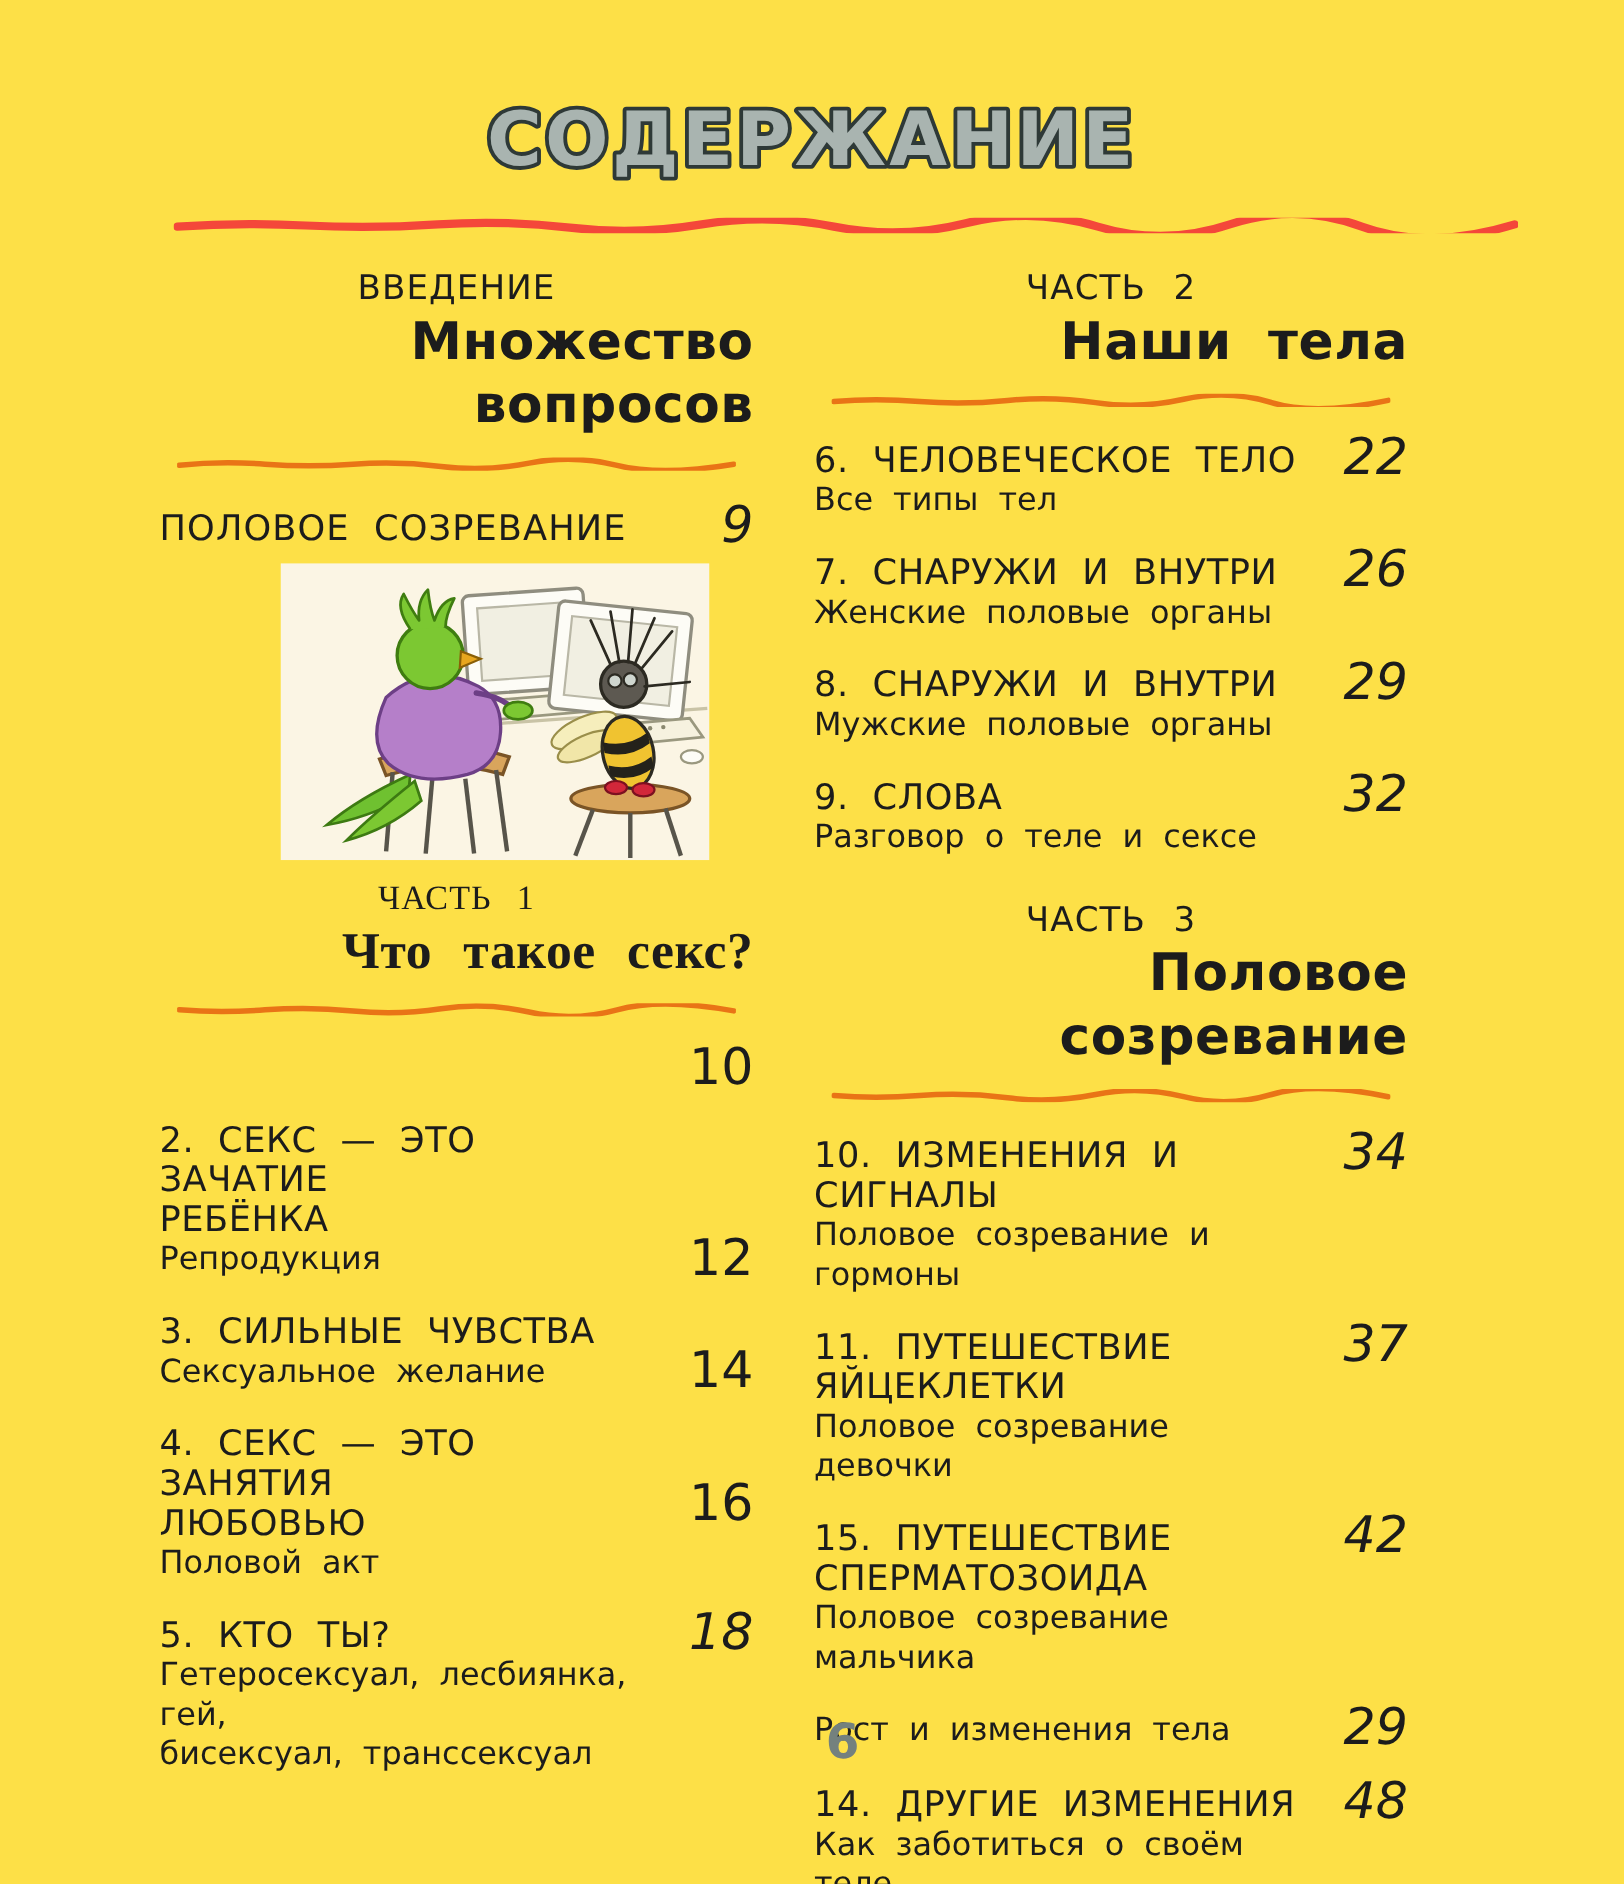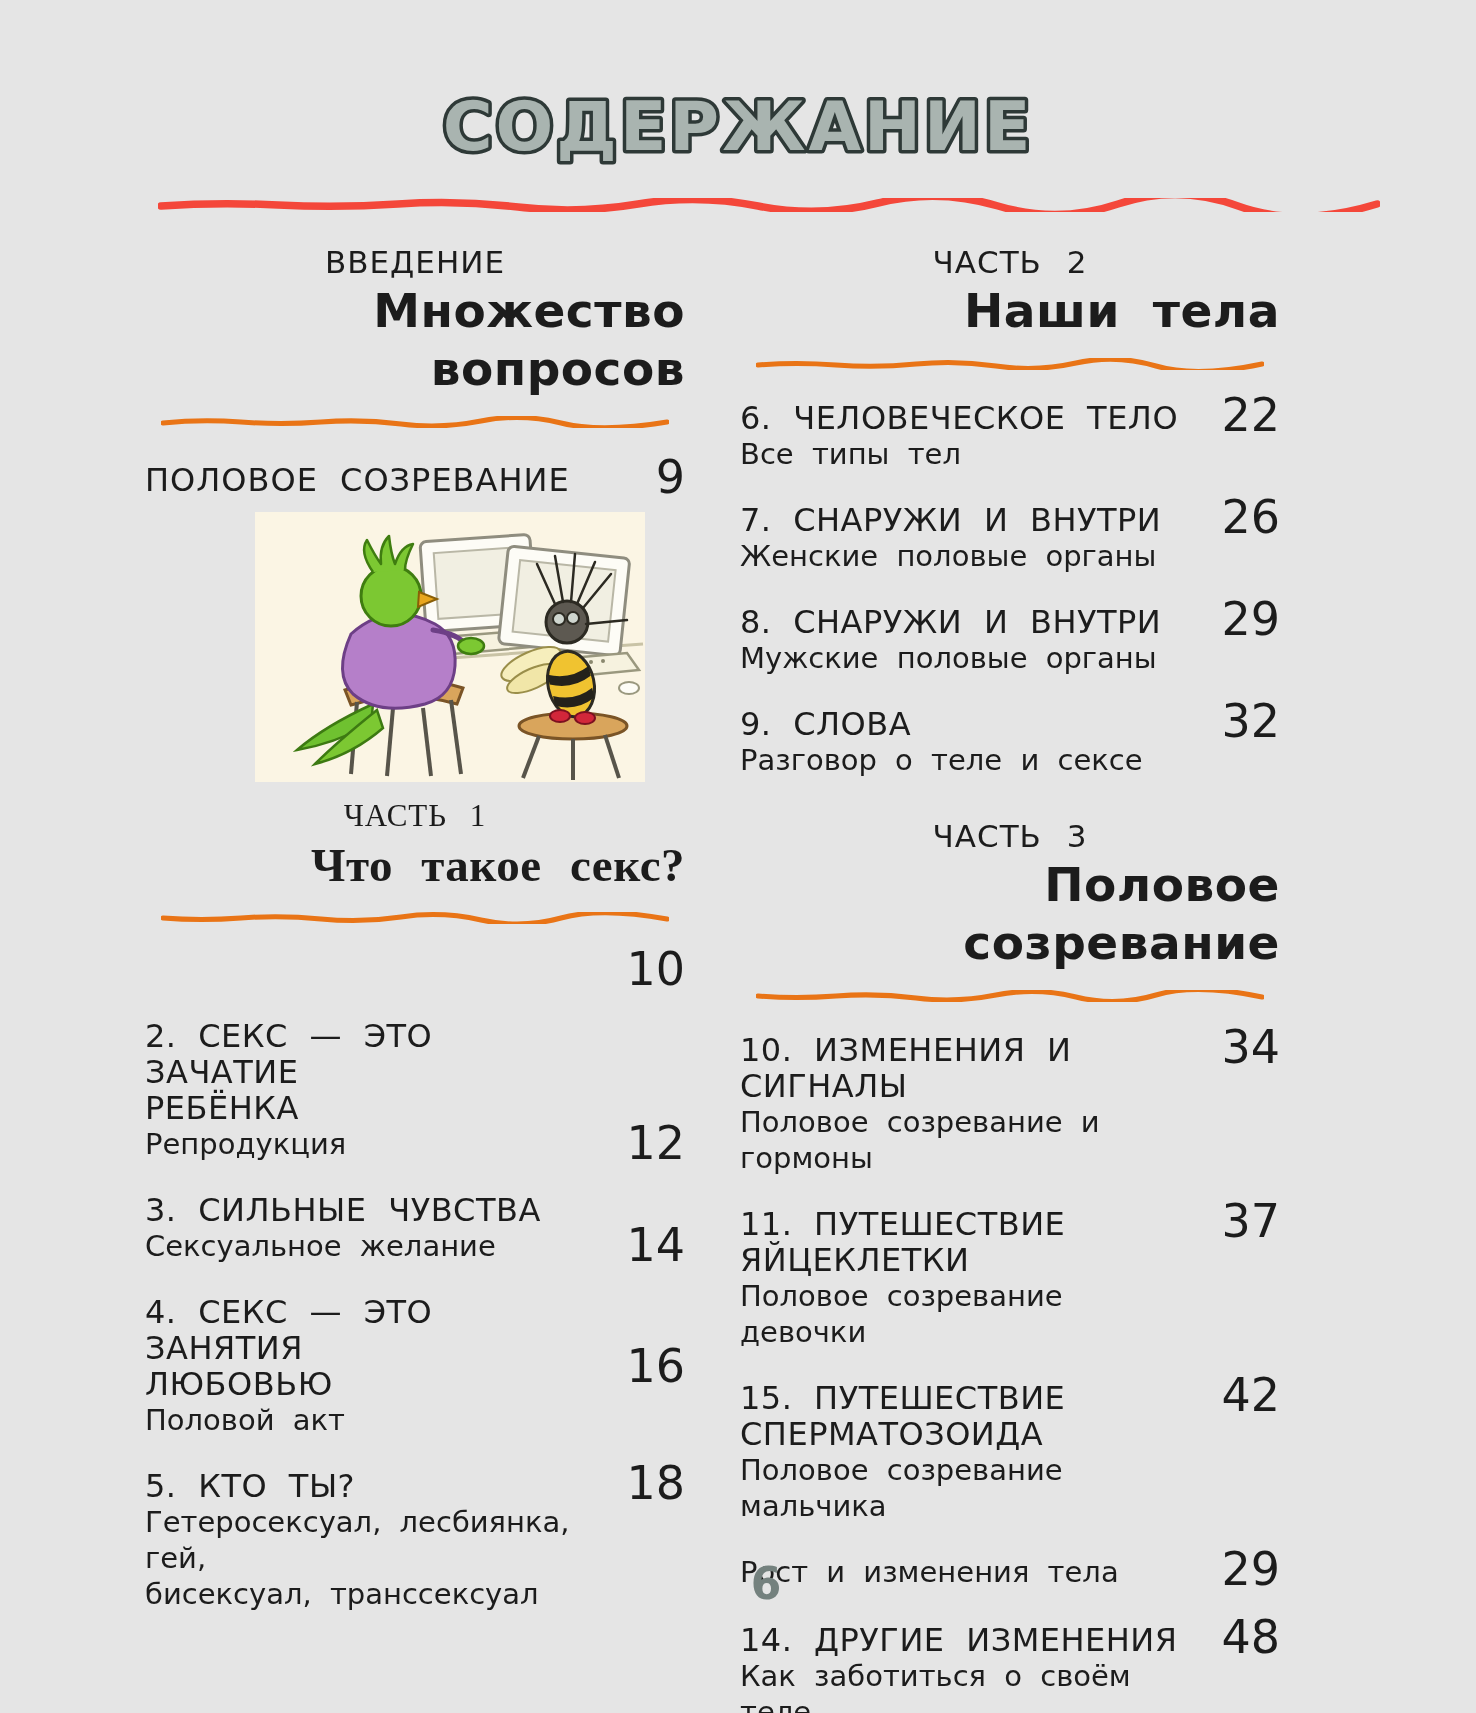--- a/index.html
+++ b/index.html
@@ -1,19 +1,19 @@
 <!DOCTYPE html>
 <html lang="ru"><head>
 <meta charset="utf-8">
 <style>
   html,body{margin:0;padding:0;background:#ffffff;}
   .page{
     position:relative;
     width:1476px;height:1713px;
-    background:#e5e5e5;
+    background:#fde047;
     font-family:"DejaVu Sans","Liberation Sans",sans-serif;
     color:#1c1c1c;
     overflow:hidden;
   }
   
   .title-wrap{ text-align:center; padding-top:62px; height:126px; }
   
   .redline-wrap{ margin:10px 0 0 158px; width:1222px; height:14px; }
   .wave{ display:block; }
   
@@ -46,21 +46,21 @@
     white-space:pre-line;
   }
   .entry-sub{
     font-size:29px; line-height:36px; word-spacing:9px;
     white-space:pre-line;
   }
   .entry-page{
     flex:1; text-align:right; font-size:46px; line-height:46px;
     font-weight:normal;
   }
-  .pg-start .entry-page{ align-self:flex-start; margin-top:-8px; }
+  .pg-start .entry-page{ align-self:flex-start; margin-top:-8px;font-style:italic; }
   .pg-mid   .entry-page{ align-self:center; }
   .pg-end   .entry-page{ align-self:flex-end; margin-bottom:-4px; }
   
   .intro-entry{ margin-top:34px; margin-bottom:0; }
   .intro-entry .entry-title{ letter-spacing:1px; }
   
   .illu{ display:block; margin:12px 0 0 110px; }
   
   .folio{
     position:absolute; left:0; right:0; top:1558px;

